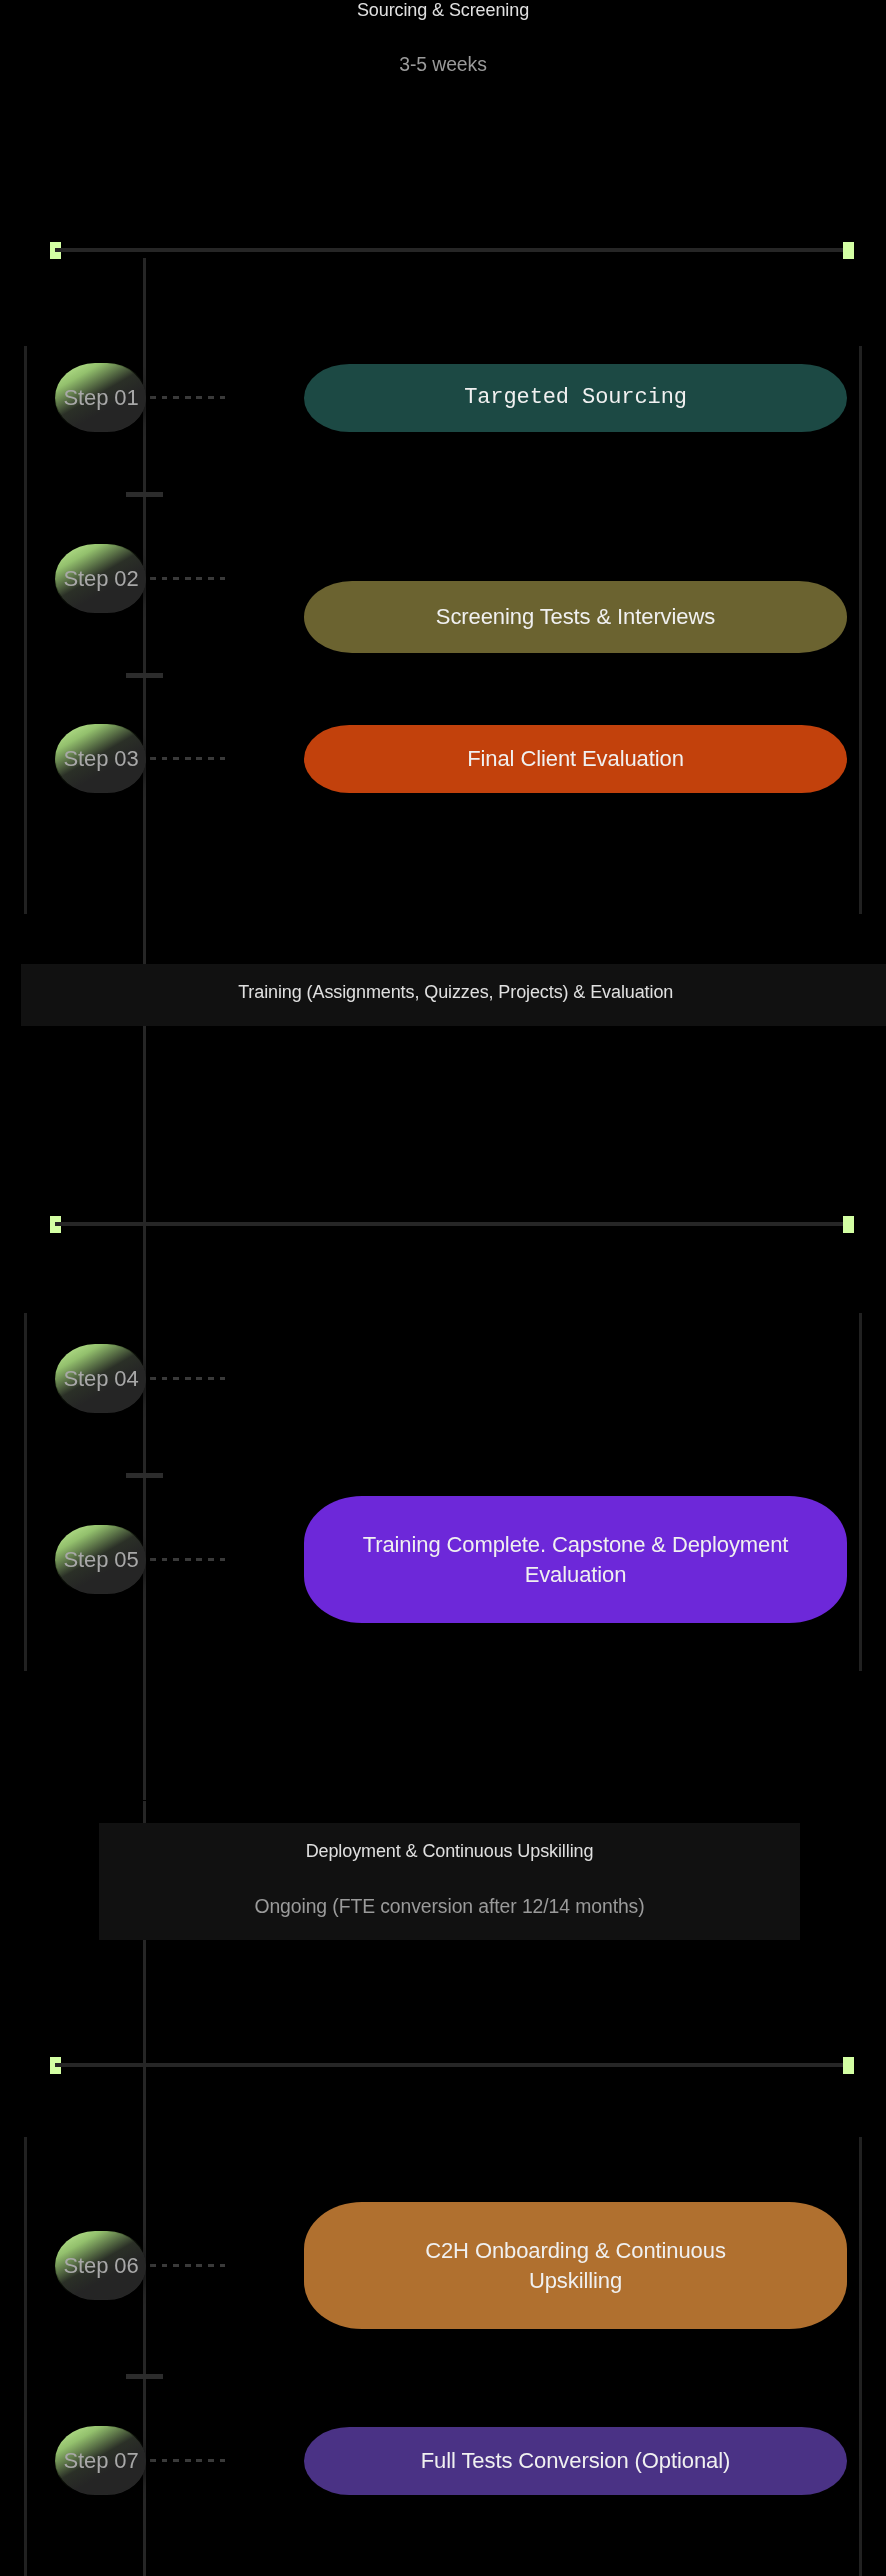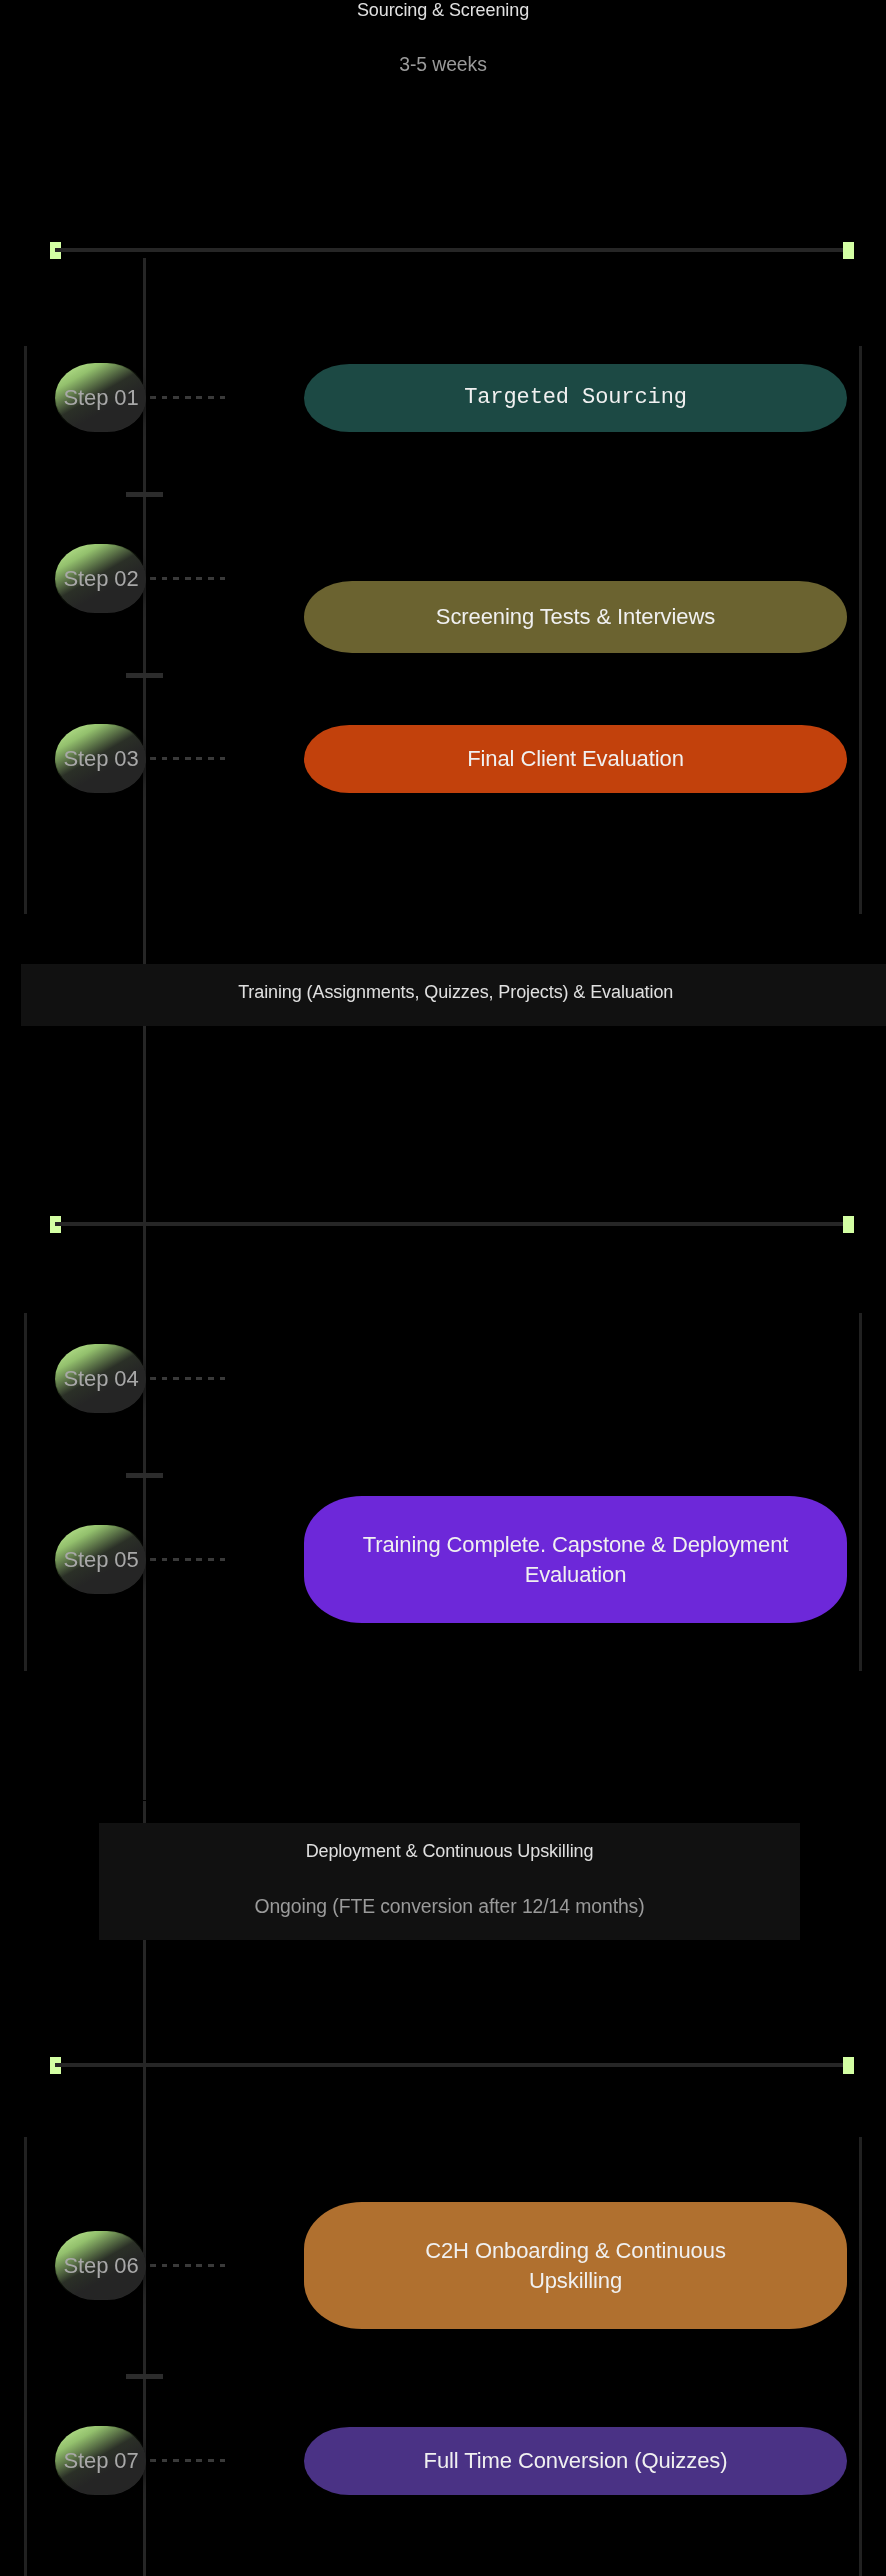--- a/index.html
+++ b/index.html
@@ -276,16 +276,16 @@
   </div>
 </div>
 <div class="step-tick" style="top:2374px;"></div>
 
 <div class="step-row" style="top:2427px; height:68px;">
   <div class="step-chip">
     <span class="step-chip-label">Step 07</span>
   </div>
   <div class="connector" style="top:32px;"></div>
   <div class="step-pill" style="top:0; height:68px; background:#4a3285;">
-    <span class="step-pill-label">Full Time Conversion (Quizzes)</span>
+    <span class="step-pill-label">Full Tests Conversion (Optional)</span>
   </div>
 </div>
 
 
 </body></html>

